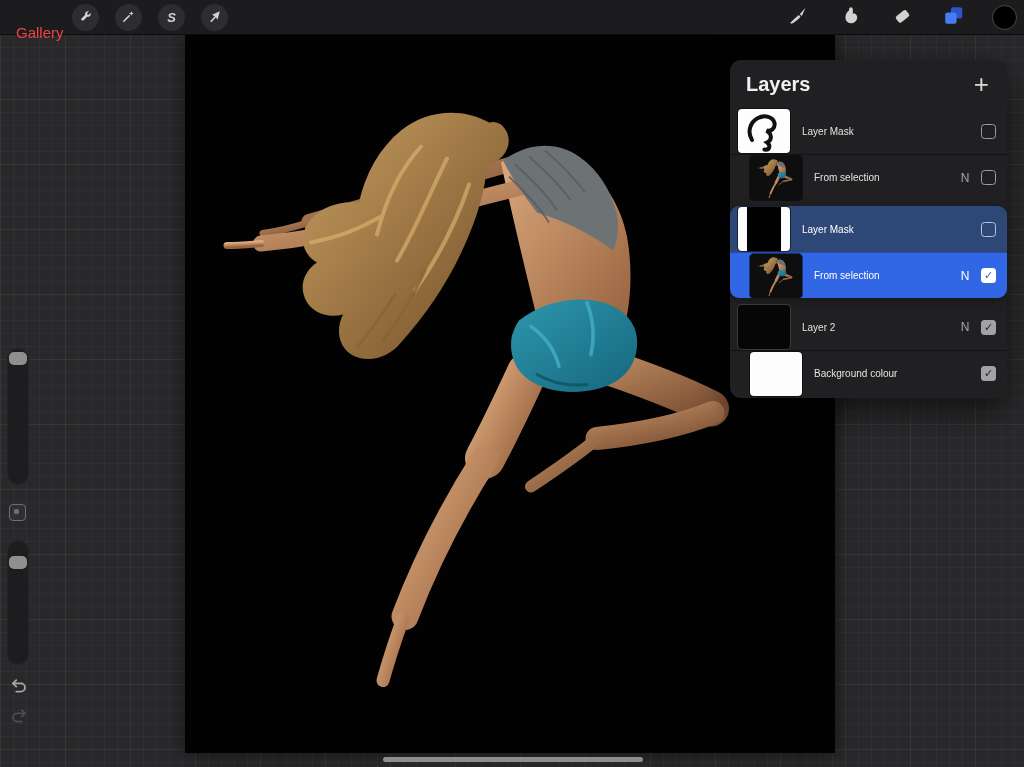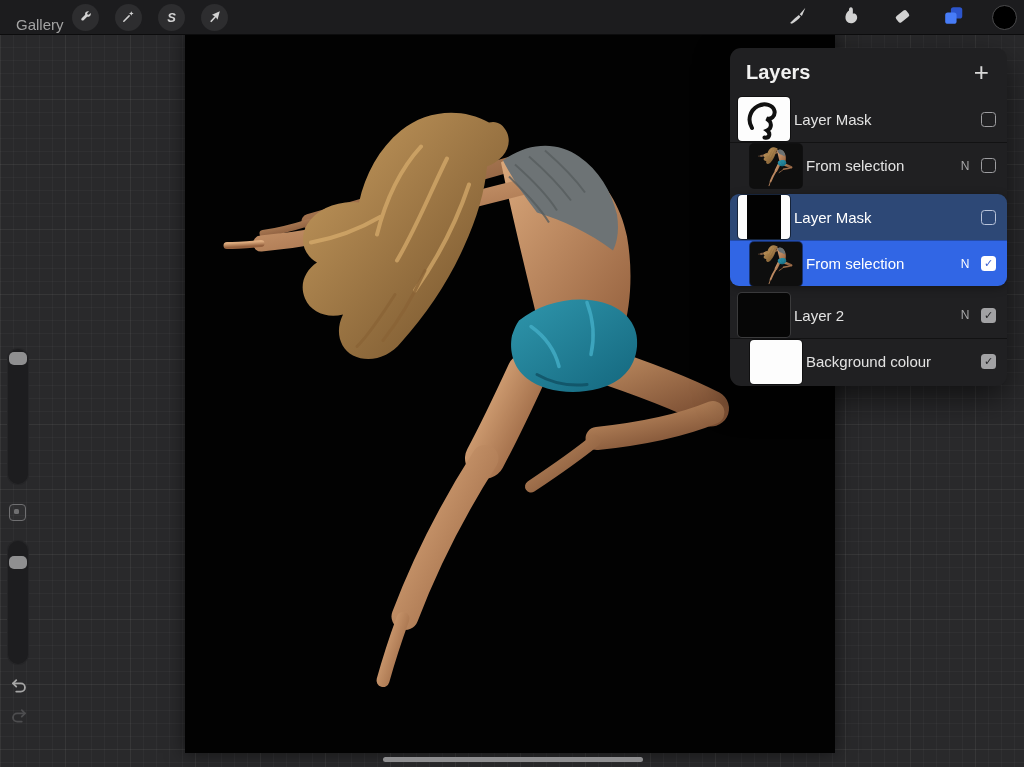--- a/index.html
+++ b/index.html
@@ -3,21 +3,21 @@
 <meta charset="utf-8">
 <style>
   html,body{margin:0;padding:0;background:#111;}
   .app{position:relative;width:1024px;height:767px;overflow:hidden;
        font-family:"Liberation Sans","DejaVu Sans",sans-serif;
        -webkit-font-smoothing:antialiased;color:#ddd;}
 
   
   .toolbar{position:absolute;top:0;left:0;width:100%;height:34px;background:#1c1c1e;
            border-bottom:1px solid rgba(0,0,0,.55);z-index:30;}
-  .gallery{position:absolute;left:16px;top:16px;font-size:15px;color:#a3a3a3;cursor:default;}
+  .gallery{position:absolute;left:16px;top:24px;font-size:15px;color:#ef4444;cursor:default;}
   .tb-circle{position:absolute;top:4px;width:27px;height:27px;border-radius:50%;
              background:#2d2d2f;border:none;display:flex;align-items:center;justify-content:center;
              padding:0;cursor:pointer;}
   .tb-circle svg{width:15px;height:15px;}
   .s-glyph{font-size:13px;font-weight:700;font-style:italic;color:#d2d2d2;line-height:1;}
   .tb-flat{position:absolute;top:5px;width:24px;height:24px;background:none;border:none;padding:0;
            display:flex;align-items:center;justify-content:center;cursor:pointer;}
   .tb-flat svg{width:21px;height:21px;}
   .swatch{display:block;width:25px;height:25px;border-radius:50%;background:#000;
           border:1.5px solid #4b4b4d;box-sizing:border-box;}
@@ -46,21 +46,21 @@
               border:1.5px solid #6f6f71;background:rgba(255,255,255,.03);box-sizing:border-box;cursor:pointer;}
   .modify-btn::after{content:"";position:absolute;left:4px;top:4px;width:5px;height:5px;border-radius:1.5px;
               background:#6f6f71;}
   .undo-btn,.redo-btn{position:absolute;left:8px;width:22px;height:22px;background:none;border:none;
               padding:0;cursor:pointer;}
   .undo-btn{top:642px;}
   .redo-btn{top:672px;}
   .redo-btn svg{transform:scaleX(-1);}
 
   
-  .layers-panel{position:absolute;left:730px;top:14px;width:277px;height:338px;background:#202022;
+  .layers-panel{position:absolute;left:730px;top:26px;width:277px;height:338px;background:#202022;
                 border-radius:11px;box-shadow:0 12px 34px rgba(0,0,0,.6);z-index:20;overflow:hidden;}
   .lp-header{height:48px;display:flex;align-items:center;padding:0 14px 0 16px;}
   .lp-title{font-size:20px;font-weight:700;color:#f1f1f1;}
   .lp-add{margin-left:auto;background:none;border:none;color:#d9d9d9;font-size:26px;font-weight:300;
           line-height:20px;padding:0 4px;cursor:pointer;}
   .layer-row{height:46px;display:flex;align-items:center;padding-left:8px;box-sizing:border-box;cursor:pointer;}
   .rows .layer-row + .layer-row{border-top:1px solid rgba(0,0,0,.42);padding-left:20px;}
   .sel-group{border-radius:9px;overflow:hidden;margin:6px 0;box-shadow:0 2px 8px rgba(0,0,0,.35);}
   .sel-group .layer-row + .layer-row{border-top:1px solid rgba(0,0,0,.25);}
   .sel-secondary{background:#2d4876;}
@@ -69,21 +69,21 @@
   .sel-primary .blend{color:#fff;}
   .thumb{position:relative;width:52px;height:44px;border-radius:4px;overflow:hidden;flex:0 0 auto;
          box-shadow:0 0 0 1px rgba(0,0,0,.5);}
   .thumb svg{display:block;width:100%;height:100%;}
   .t-white{background:#fdfdfd;}
   .t-black{background:#060606;box-shadow:0 0 0 1px rgba(255,255,255,.12);}
   .t-scribble{background:#fdfdfd;}
   .t-dancer{background:#0e0e0e;}
   .t-maskbars{background:#fdfdfd;}
   .t-maskbars .bars{position:absolute;left:9px;right:9px;top:0;bottom:0;background:#020202;}
-  .lname{font-size:15px;color:#e2e2e2;margin-left:4px;flex:1 1 auto;white-space:nowrap;}
+  .lname{font-size:10px;color:#e2e2e2;margin-left:12px;flex:1 1 auto;white-space:nowrap;}
   .blend{width:20px;text-align:center;font-size:12px;color:#a6a6a8;margin-right:6px;flex:0 0 auto;}
   .cbx{position:relative;width:15px;height:15px;border-radius:3.5px;margin-right:11px;flex:0 0 auto;
        box-sizing:border-box;display:flex;align-items:center;justify-content:center;
        font-size:11px;line-height:1;}
   .cbx-unchecked{border:1.5px solid #9d9da0;background:transparent;}
   .sel-secondary .cbx-unchecked{border-color:#b9c4da;}
   .cbx-checked-white{background:#fff;color:#3a5fd0;font-weight:700;}
   .cbx-checked-gray{background:#a2a2a4;color:#242426;font-weight:700;}
 
   

